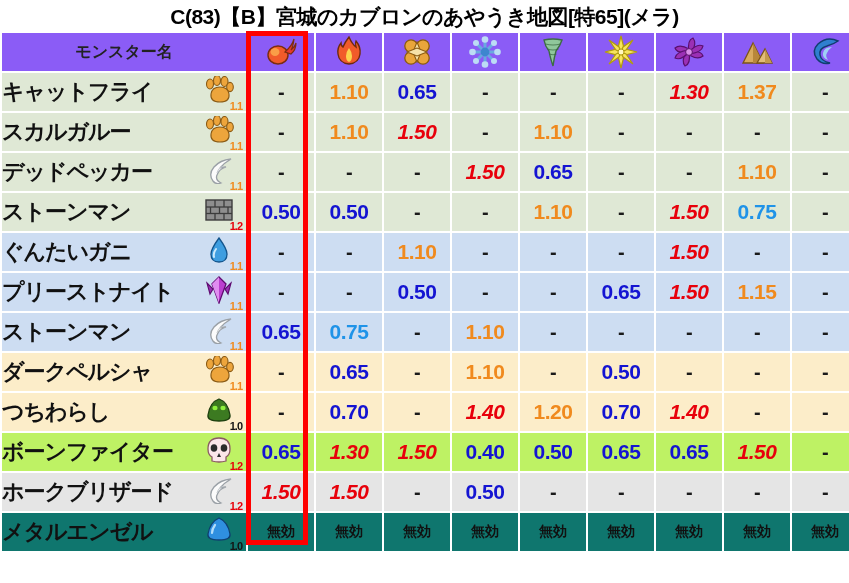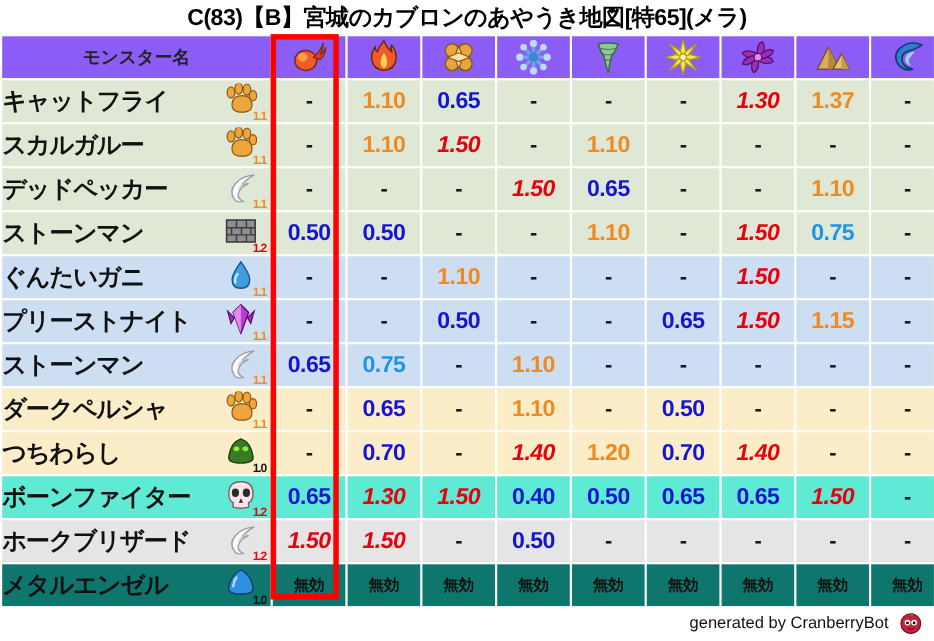--- a/index.html
+++ b/index.html
@@ -113,21 +113,21 @@
     font-weight: bold;
     letter-spacing: -0.5px;
   }
   .val-cell.nulltxt { font-size: 20px; color: #1a1a1a; }
   .val-cell.muko    { font-size: 14px; color: #111111; letter-spacing: 0px; }
 
   
   .bg-green  { background: #dfe8d5; }
   .bg-blue   { background: #cdddf2; }
   .bg-cream  { background: #fcedc9; }
-  .bg-peach  { background: #5eead4; }
+  .bg-peach  { background: #bef264; }
   .bg-pink   { background: #e5e5e5; }
   .bg-gray   { background: #0f766e; }
 
   
   .v-red     { color: #e8000b; font-style: italic; }
   .v-orange  { color: #f08a1e; }
   .v-blue    { color: #1414d2; }
   .v-ltblue  { color: #1f93e8; }
   .v-black   { color: #1a1a1a; }
 
@@ -500,28 +500,14 @@
           <td class="val-cell bg-gray v-black muko">無効</td>
           <td class="val-cell bg-gray v-black muko">無効</td>
           <td class="val-cell bg-gray v-black muko">無効</td>
           <td class="val-cell bg-gray v-black muko">無効</td>
         </tr>
       </tbody>
   </table>
 
   <div class="highlight-box"></div>
 
-  <div class="footer">
-    <span class="fx">generated by CranberryBot</span>
-    <span class="bot-icon">
-      <svg width="22" height="22" viewBox="0 0 22 22">
-        <circle cx="11" cy="12" r="9" fill="#c4213a" stroke="#6d0d1e" stroke-width="1"></circle>
-        <path d="M10 4 q2 -3 4 -1 q-1 2 -3 2z" fill="#3f8a34"></path>
-        <circle cx="8" cy="11" r="2.6" fill="#ffffff"></circle>
-        <circle cx="14" cy="11" r="2.6" fill="#ffffff"></circle>
-        <circle cx="8" cy="11.3" r="1.3" fill="#111111"></circle>
-        <circle cx="14" cy="11.3" r="1.3" fill="#111111"></circle>
-        <path d="M8 16 q3 2 6 0" stroke="#6d0d1e" stroke-width="1.2" fill="none"></path>
-      </svg>
-    </span>
-  </div>
 
 </div>
 
 </body></html>

